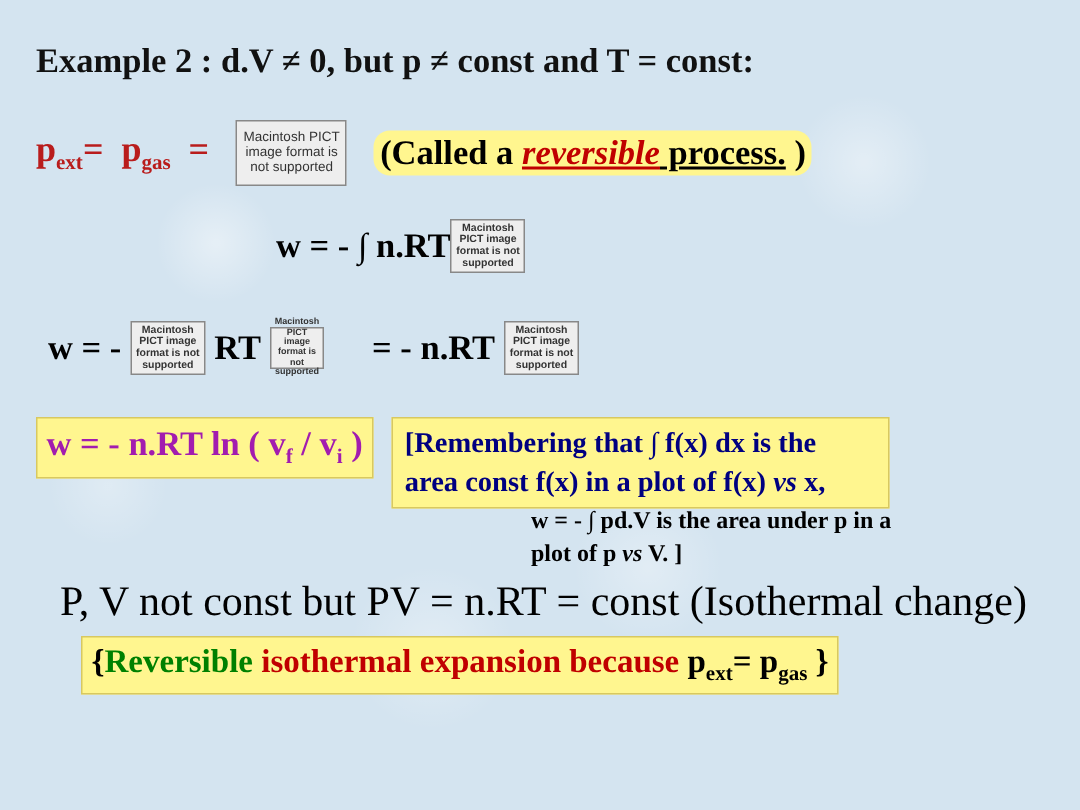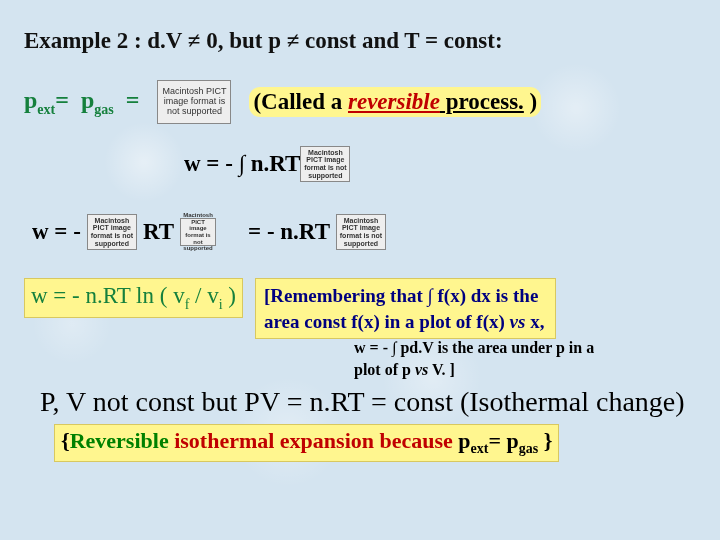--- a/index.html
+++ b/index.html
@@ -25,21 +25,21 @@
   }
   .row1 {
     margin-top: 26px;
     display: flex;
     align-items: center;
     gap: 18px;
   }
   .pext {
     font-size: 24px;
     font-weight: bold;
-    color: #15803d;
+    color: #b91c1c;
   }
   .sub { font-size: 14px; vertical-align: sub; }
   .pict-box {
     border: 1px solid #888;
     background: #eee;
     font-family: Arial, sans-serif;
     font-size: 9px;
     color: #333;
     line-height: 1.1;
     text-align: center;
@@ -80,36 +80,36 @@
     margin-left: 8px;
   }
   .row4-wrap {
     margin-top: 28px;
     display: flex;
     align-items: flex-start;
     gap: 0;
   }
   .formula-box {
     font-size: 23px;
-    font-weight: normal;
-    color: #15803d;
+    font-weight: bold;
+    color: #a21caf;
     background: #fff68f;
     padding: 4px 6px;
     border: 1px solid #d8c860;
     white-space: nowrap;
   }
   .remember-box {
     font-size: 19px;
     color: #000080;
     background: #fff68f;
     padding: 4px 8px;
     border: 1px solid #d8c860;
     line-height: 1.35;
     margin-left: 12px;
-    width: 301px;
+    width: 332px;
     font-weight: bold;
   }
   .remember-box .ital { font-style: italic; }
   .remember-line2 {
     font-size: 16px;
     color: #000000;
     font-weight: bold;
     line-height: 1.35;
     margin-left: 330px;
     margin-top: -2px;

